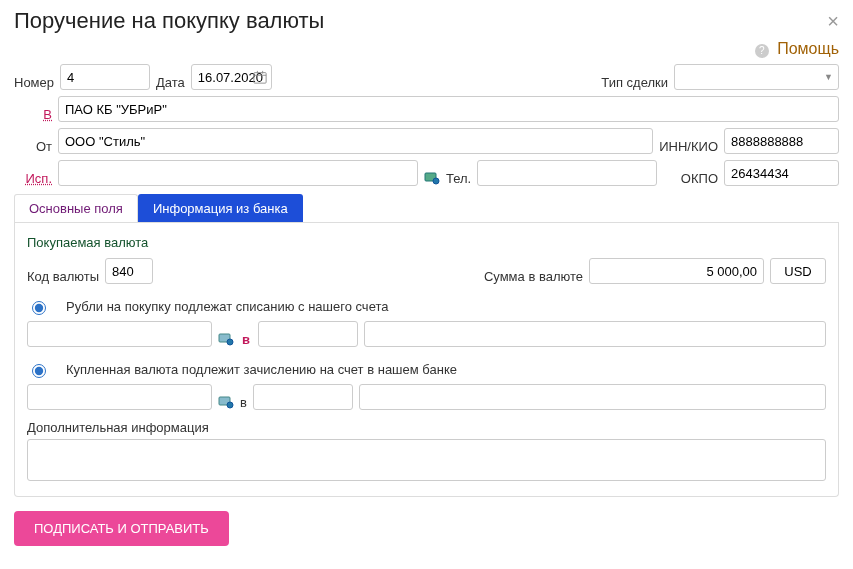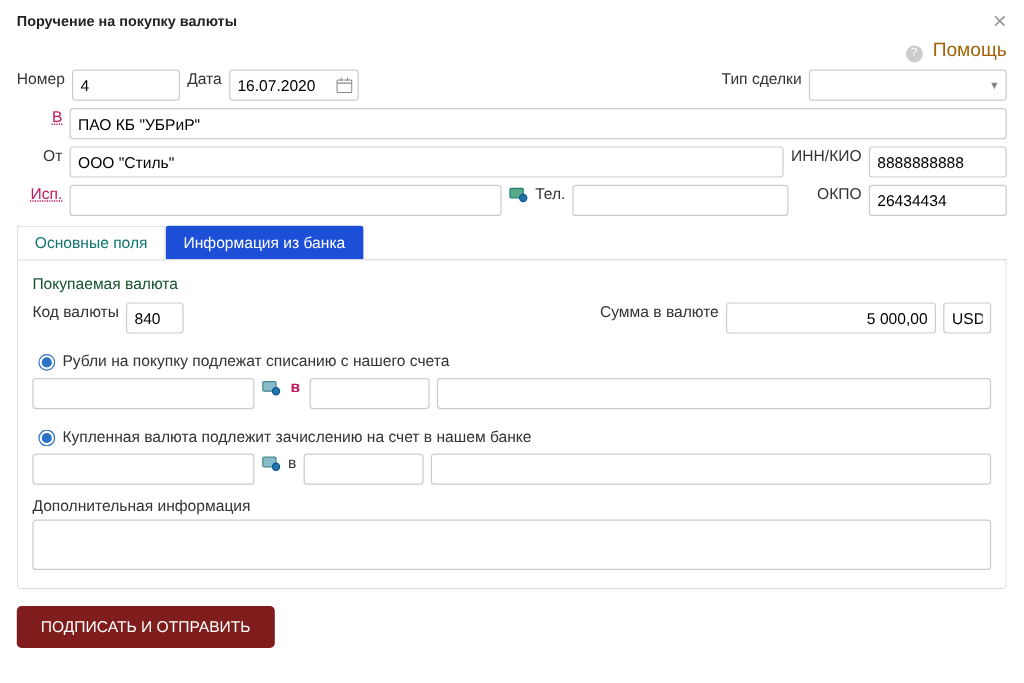--- a/index.html
+++ b/index.html
@@ -16,22 +16,22 @@
   padding: 8px 14px 14px 14px;
   position: relative;
 }
 .dialog-header {
   display: flex;
   justify-content: space-between;
   align-items: center;
   margin-bottom: 6px;
 }
 .dialog-title {
-  font-size: 12px;
-  font-weight: bold;
+  font-size: 22px;
+  font-weight: normal;
   color: #222;
 }
 .close-icon {
   color: #999;
   font-size: 20px;
   cursor: pointer;
   line-height: 1;
 }
 .help-link {
   color: #a16207;
@@ -48,40 +48,40 @@
   border-radius: 50%;
   background: #ccc;
   color: #fff;
   text-align: center;
   line-height: 14px;
   font-size: 10px;
   margin-right: 4px;
 }
 .row {
   display: flex;
-  align-items: flex-start;
+  align-items: flex-end;
   margin-bottom: 6px;
   gap: 6px;
 }
 .label {
   font-size: 13px;
   white-space: nowrap;
 }
 .label-pink { color: #c2185b; text-decoration: underline dotted; }
 input.field, .field {
   height: 26px;
   border: 1px solid #ccc;
   border-radius: 3px;
   padding: 3px 6px;
   font-size: 13px;
   font-family: inherit;
   background: #fff;
 }
 .field-date {
-  width: 108px;
+  width: 81px;
 }
 .date-wrap {
   position: relative;
   display: inline-block;
 }
 .calendar-icon {
   position: absolute;
   right: 5px;
   top: 50%;
   transform: translateY(-50%);
@@ -120,57 +120,57 @@
   padding: 6px 14px;
   font-size: 13px;
   cursor: pointer;
   border: 1px solid transparent;
   border-bottom: none;
   border-radius: 3px 3px 0 0;
 }
 .tab.active-light {
   background: #fff;
   border-color: #ddd;
-  color: #0f766e;
+  color: #701a75;
   text-align: center;
 }
 .tab.active-blue {
   background: #1d4ed8;
   color: #fff;
 }
 .tab-body {
   border: 1px solid #ddd;
   border-top: none;
   border-radius: 0 0 4px 4px;
   padding: 12px;
 }
 .section-title {
   color: #14532d;
   font-size: 13px;
   margin-bottom: 8px;
 }
 .radio-row {
   display: flex;
   align-items: center;
-  gap: 3px;
+  gap: 17px;
   margin: 14px 0 6px 0;
 }
 input[type=radio] {
   accent-color: #2c72c7;
   width: 14px;
   height: 14px;
 }
 .buttons {
   display: flex;
   justify-content: space-between;
   margin-top: 14px;
 }
 .buttons-right { display:flex; gap:10px; }
 .btn {
-  background: #7f1d1d;
+  background: #ec4899;
   color: #fff;
   border: none;
   border-radius: 4px;
   padding: 8px 18px;
   font-size: 13px;
   cursor: pointer;
 }
 .btn-big {
   text-transform: uppercase;
   padding: 10px 20px;
@@ -265,21 +265,21 @@
   <div class="tab-body">
 
     <div class="section-title">Покупаемая валюта</div>
 
     <div class="row">
       <span class="label">Код валюты</span>
       <input class="field" style="width: 48px;" value="840">
       <div class="spacer"></div>
       <span class="label">Сумма в валюте</span>
       <input class="field" style="width: 175px; text-align: right;" value="5 000,00">
-      <input class="field" style="width: 40px; text-align: center;" readonly="" value="USD">
+      <input class="field" style="width: 56px; text-align: center;" readonly="" value="USD">
     </div>
 
     <div class="radio-row">
       <input type="radio" checked="" style="">
       <span class="label">Рубли на покупку подлежат списанию с нашего счета</span>
     </div>
     <div class="row">
       <input class="field" style="width: 185px;">
       <span class="small-icon">
         <svg viewBox="0 0 16 16">

